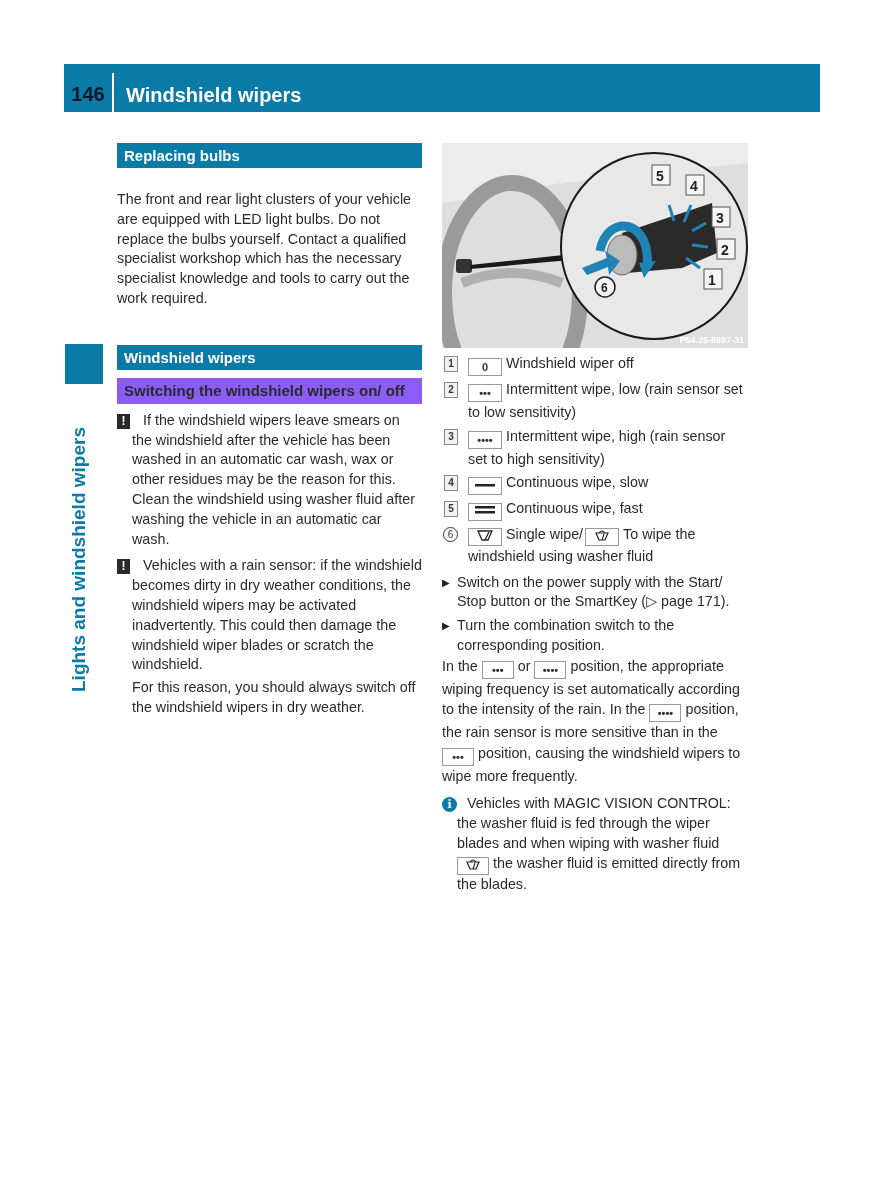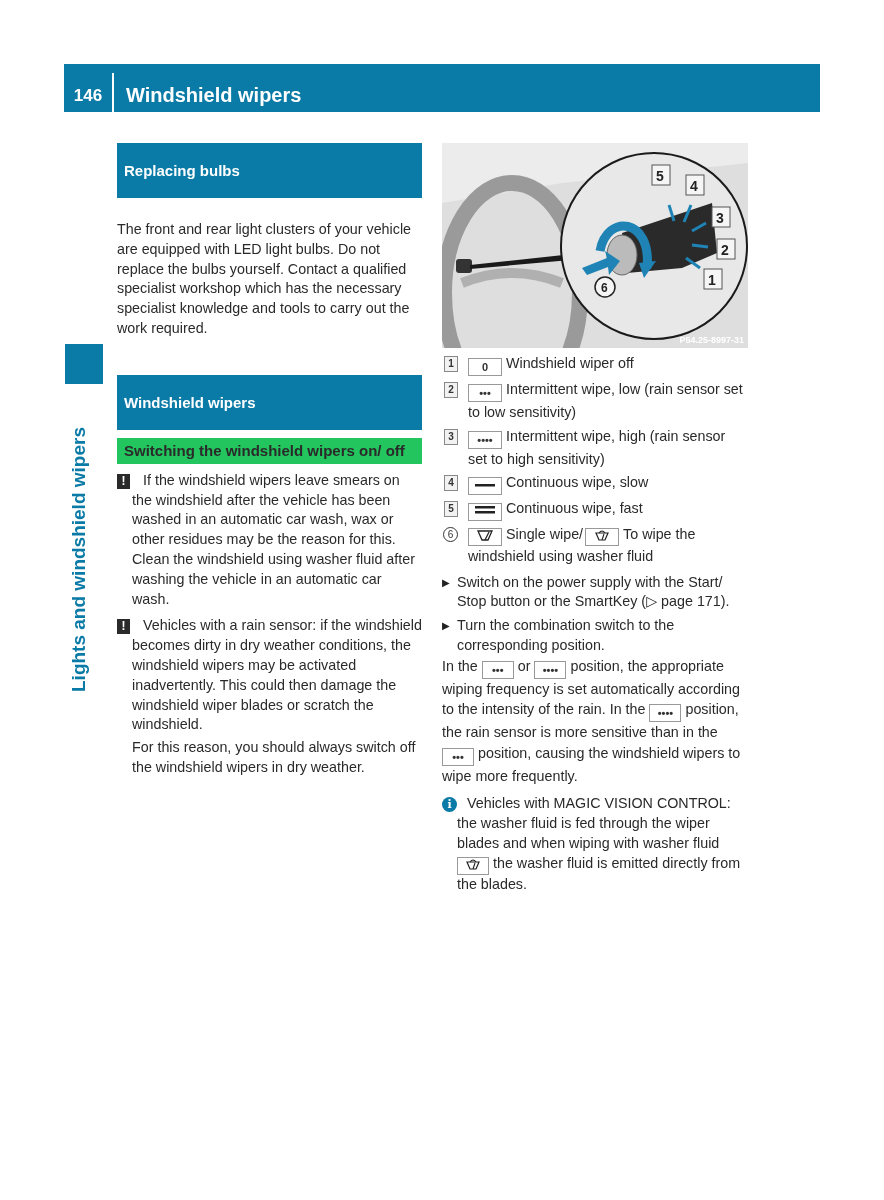--- a/index.html
+++ b/index.html
@@ -5,42 +5,42 @@
   html, body { margin: 0; padding: 0; }
   body {
     width: 884px; height: 1200px; position: relative; background: #ffffff;
     font-family: "Liberation Sans", sans-serif; color: #2a2a2a; overflow: hidden;
   }
   .header {
     position: absolute; left: 64px; top: 64px; width: 756px; height: 48px;
     background: #0a7aa6; display: flex; align-items: flex-end;
   }
   .page-num {
-    width: 50px; height: 39px; color: #ffffff; font-weight: bold; font-size: 17px;
+    width: 50px; height: 39px; color: #0f172a; font-weight: bold; font-size: 20px;
     display: flex; align-items: flex-end; justify-content: center; padding-bottom: 6px; box-sizing: border-box;
     border-right: 2px solid #ffffff;
   }
   .header-title {
     color: #fff; font-weight: bold; font-size: 20px; padding-left: 12px; padding-bottom: 5px;
   }
   .side-tab {
     position: absolute; left: 65px; top: 344px; width: 38px; height: 40px; background: #0a7aa6;
   }
   .side-label {
     position: absolute; left: 68px; top: 692px; transform-origin: left top; transform: rotate(-90deg);
     color: #0a7aa6; font-weight: bold; font-size: 19px; white-space: nowrap;
   }
   .col-left { position: absolute; left: 117px; top: 143px; width: 305px; }
   .col-right { position: absolute; left: 442px; top: 143px; width: 306px; }
   .sec-bar {
     background: #0a7aa6; color: #fff; font-weight: bold; font-size: 15px;
-    padding: 18px 7px; height: 19px; line-height: 19px;
+    padding: 3px 7px; height: 19px; line-height: 19px;
   }
   .sub-bar {
-    background: #22c55e; color: #2a2a2a; font-weight: bold; font-size: 15px;
+    background: #8b5cf6; color: #2a2a2a; font-weight: bold; font-size: 15px;
     padding: 3px 7px; line-height: 20px; margin-top: 8px;
   }
   p { margin: 0; font-size: 14.3px; line-height: 19.8px; }
   .para { margin-top: 3px; }
   .warn { position: relative; padding-left: 15px; margin-top: 7px; }
   .warn .bang {
     position: absolute; left: 0; top: 3px; width: 13px; height: 15px; background: #2a2a2a; color: #fff;
     font-weight: bold; font-size: 12px; line-height: 15px; text-align: center;
   }
   .warn .first-indent { padding-left: 11px; display: inline; }

